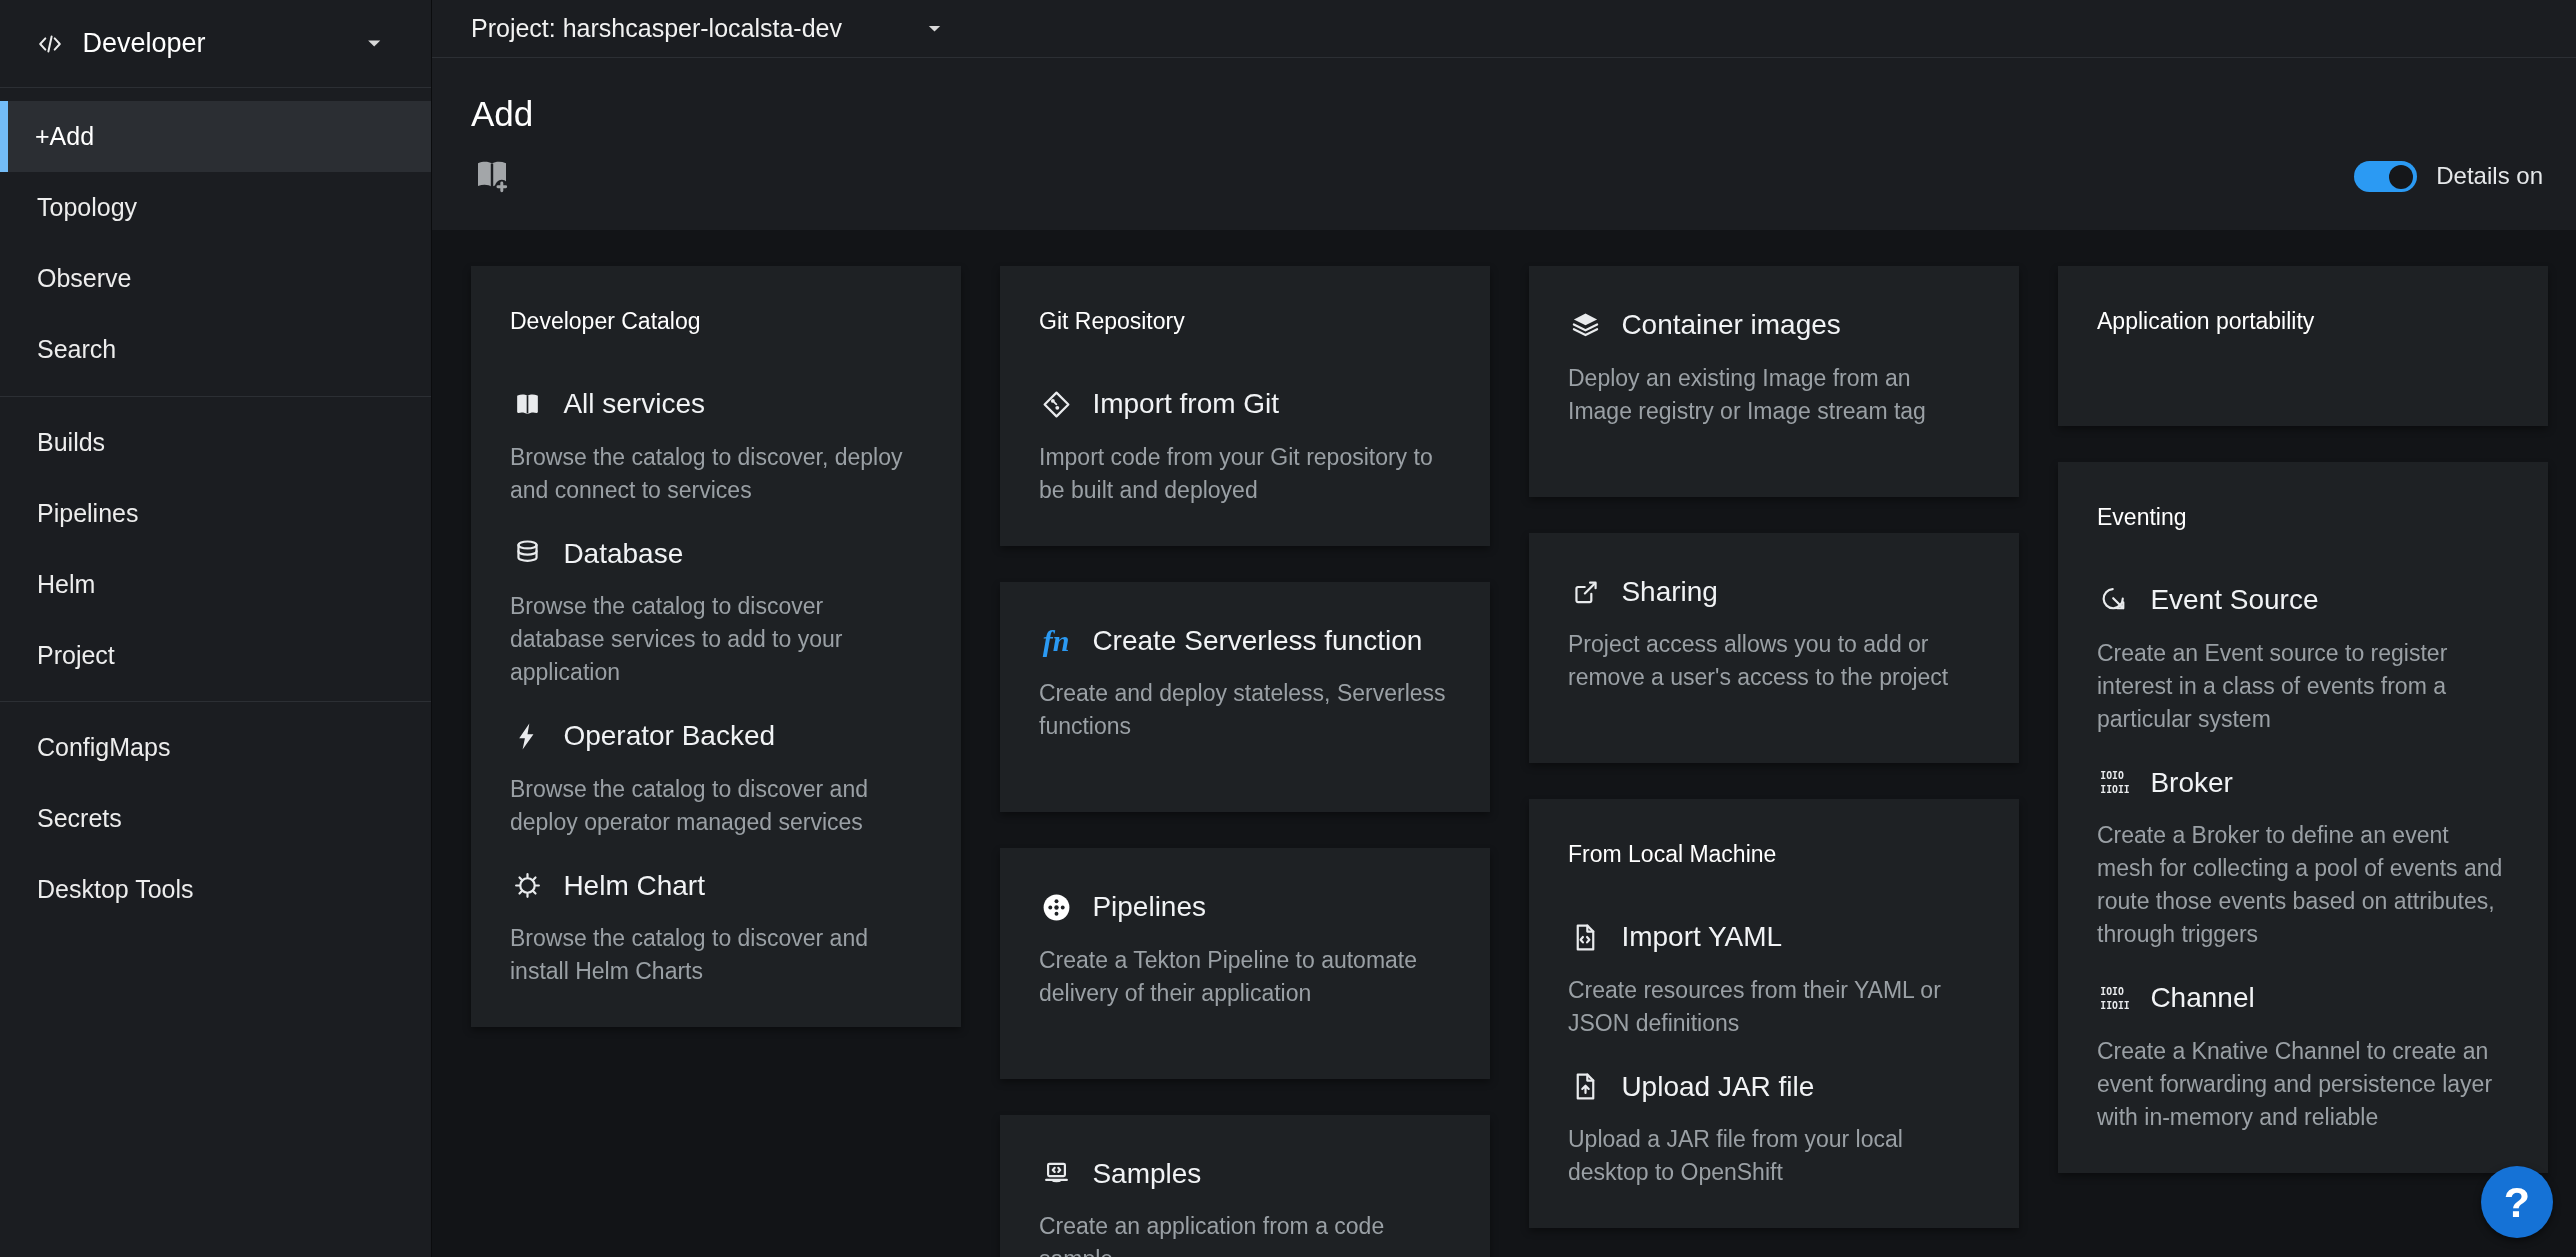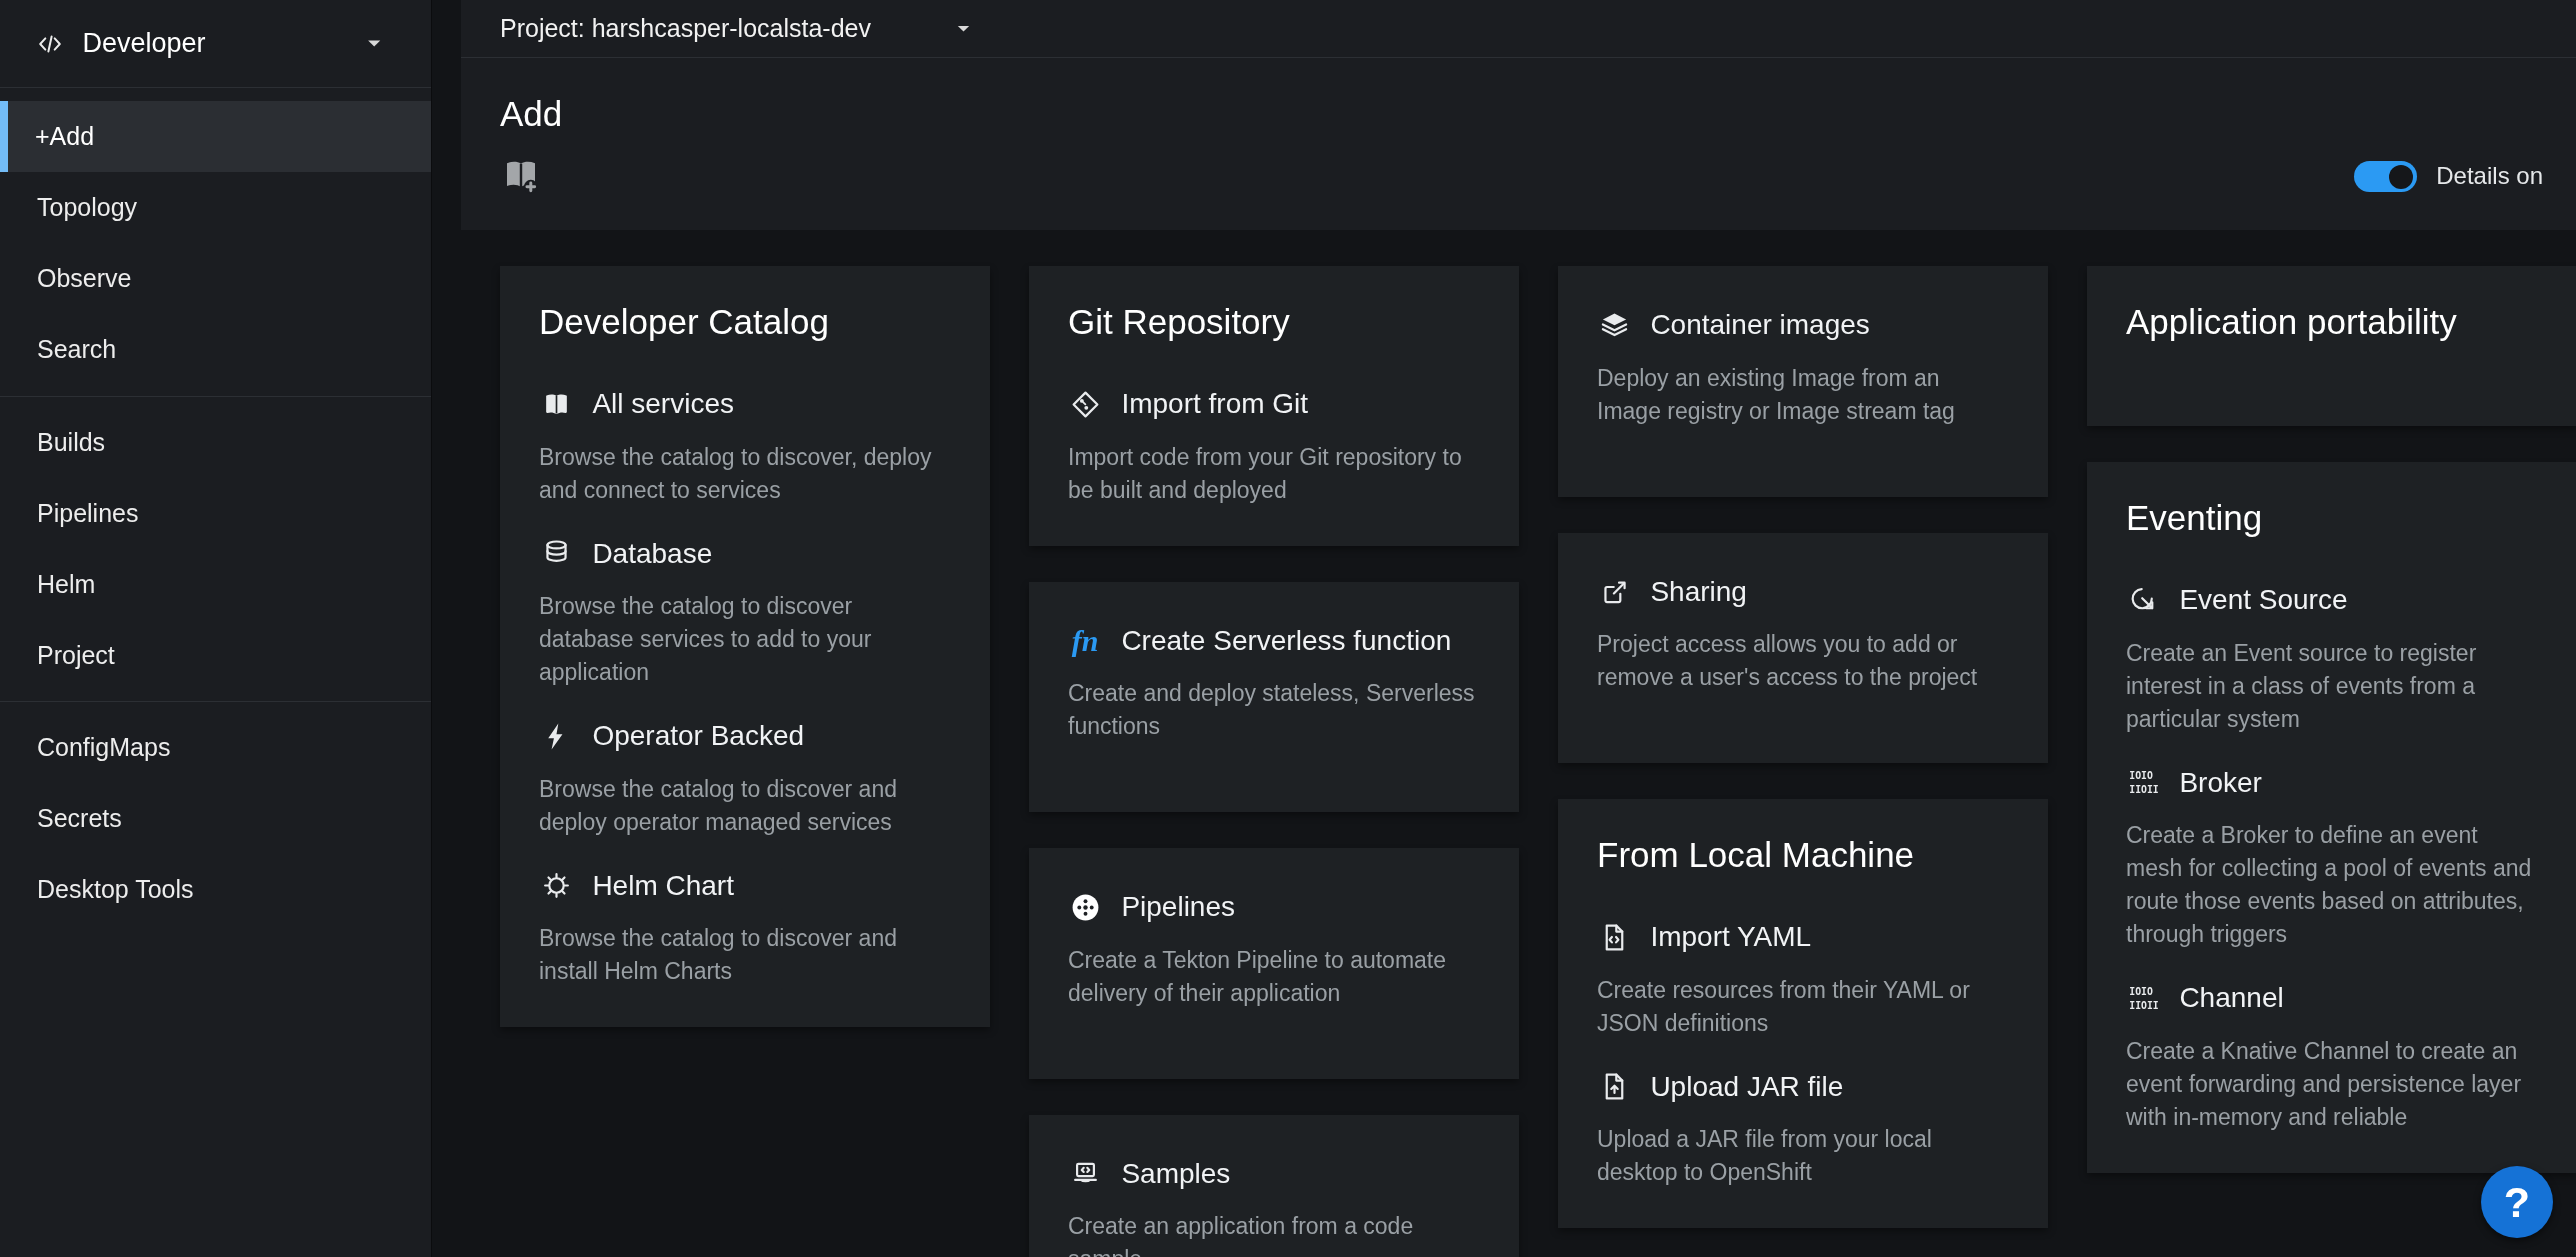--- a/index.html
+++ b/index.html
@@ -1,21 +1,20 @@
 <!DOCTYPE html>
 <html style="font-size:12px"><head>
 <meta charset="utf-8">
 <style>
   html,body{margin:0;padding:0;background:#000;}
   *{box-sizing:border-box;}
   .root{
     width:2576px;height:1257px;position:relative;overflow:hidden;
     display:flex;background:#121417;
     font-family:"Liberation Sans", sans-serif;
-    gap:29px;
     -webkit-font-smoothing:antialiased;
   }
   
   .sidebar{flex:0 0 432px;background:#1b1d21;border-right:0.7px solid #0b0c0e;display:flex;flex-direction:column;}
   .persp{height:88px;display:flex;align-items:center;padding:0 46px 0 36px;border-bottom:0.7px solid #2c2f34;}
   .persp-icon{width:30px;height:30px;color:#ececec;display:flex;align-items:center;}
   .persp-icon svg{width:28px;height:28px;}
   .persp-label{margin-left:16.4px;font-size:27px;font-weight:500;color:#fff;}
   .persp-caret{margin-left:auto;color:#d8d8d8;display:flex;}
   .persp-caret svg{width:22.4px;height:22.4px;}
@@ -38,21 +37,21 @@
   .details{display:flex;align-items:center;gap:19.4px;}
   .switch{width:63px;height:31px;border-radius:15.7px;background:#2b9af3;position:relative;cursor:pointer;flex:none;}
   .switch .knob{position:absolute;top:3.7px;right:3.7px;width:24px;height:24px;border-radius:50%;background:#15171a;}
   .details-label{font-size:24px;color:#e6e8ea;}
   
   .content{flex:1;background:#121417;padding:36px 33px 0 39px;overflow:hidden;}
   .grid{display:flex;gap:39px;align-items:flex-start;}
   .col{flex:0 0 490px;display:flex;flex-direction:column;gap:36px;min-width:0;}
   .card{background:#1e2124;padding:36px 39px 39px;box-shadow:0 3.7px 7.5px rgba(0,0,0,.4);cursor:pointer;}
   .card.headless{padding-top:42px;padding-bottom:69px;}
-  .card-heading{margin:0 0 46px;font-size:35px;font-weight:500;color:#fff;line-height:39px;}
+  .card-heading{margin:0 0 46px;font-size:23px;font-weight:500;color:#fff;line-height:39px;}
   .item + .item{margin-top:30px;}
   .item{cursor:pointer;}
   .item-row{display:flex;align-items:center;gap:19.4px;}
   .item-icon{width:34px;height:34px;flex:none;display:flex;align-items:center;justify-content:center;color:#e9ebed;}
   .item-icon svg{width:31px;height:31px;}
   .item-title{margin:0;font-size:28px;font-weight:500;color:#f1f3f5;line-height:34px;}
   .item-desc{margin:19.4px 0 0;font-size:23px;line-height:33px;color:#9aa0a5;}
   .fn{font-family:"Liberation Serif", serif;font-style:italic;font-weight:700;font-size:30px;color:#2b9af3;line-height:1;}
   svg text.bin{font-family:"DejaVu Sans Mono", monospace;font-weight:700;font-size:7.6px;fill:currentColor;}
   

